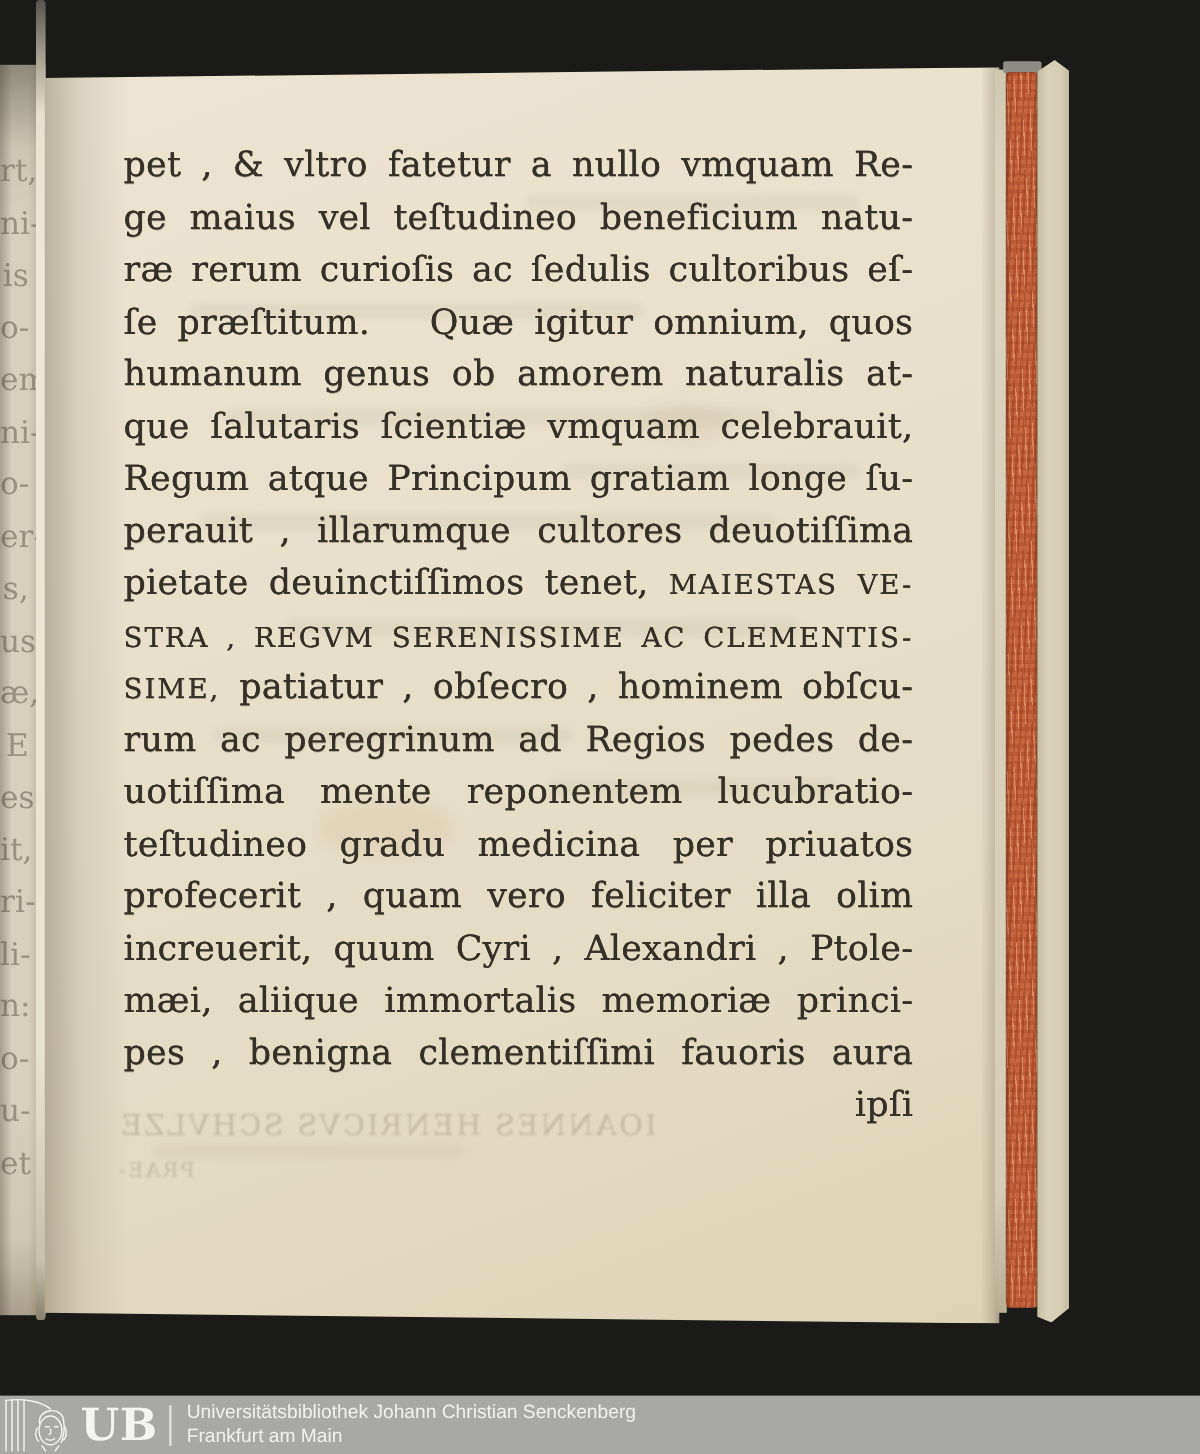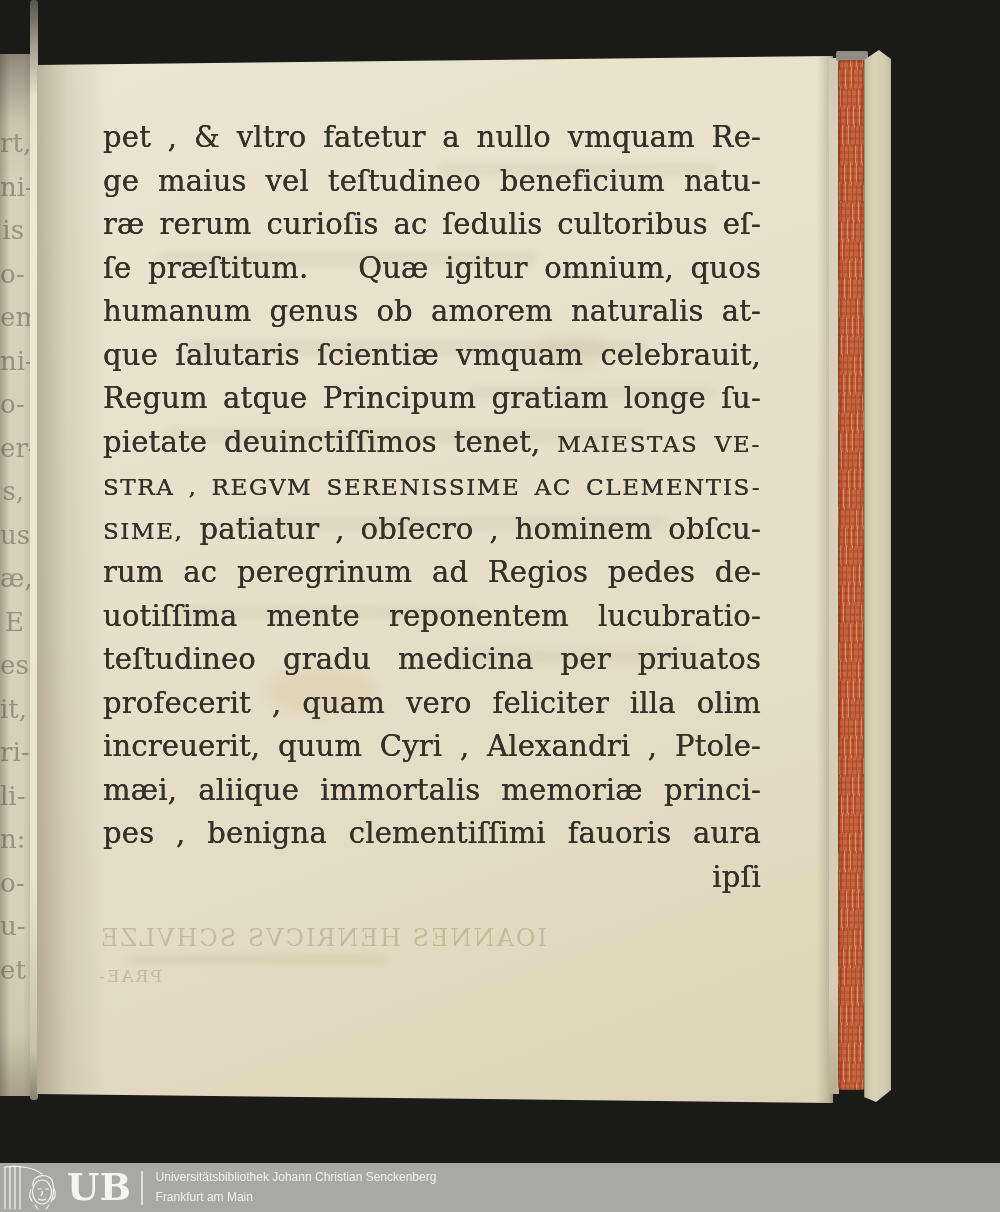--- a/index.html
+++ b/index.html
@@ -84,21 +84,21 @@
     position:absolute;left:0;top:1163px;width:1000px;height:49px;
     background:#a8a8a6;display:flex;align-items:center;
     font-family:"Liberation Sans","DejaVu Sans",sans-serif;
   }
   .logo{display:flex;align-items:center;height:46px;margin-left:2px;justify-content:flex-end;}
   .ub-abbrev{
     font-family:"DejaVu Serif","Liberation Serif",serif;font-weight:bold;
     font-size:37px;line-height:1;color:#f4f4f2;letter-spacing:.5px;margin-left:1px;
   }
   .divider{width:2px;height:34px;background:#e0e0de;margin:0 13px 0 9px;}
-  .inst{color:#f1f1ef;font-size:12px;line-height:19.5px;font-weight:400;}
+  .inst{color:#f1f1ef;font-size:16px;line-height:19.5px;font-weight:400;}
 </style>
 </head>
 <body>
 
 <div class="stage">
 
   <div class="neighbor-strip">
     <div id="fragments">
         <div class="frag" style="top: 68px;">rt,</div>
         <div class="frag" style="top: 111.5px;">ni-</div>
@@ -144,20 +144,21 @@
       </div>
 
     <div class="textblock" id="textblock">
         <div class="tl"><span>pet , &amp; vltro fatetur a nullo vmquam Re-</span></div>
         <div class="tl"><span>ge maius vel teſtudineo beneficium natu-</span></div>
         <div class="tl"><span>ræ rerum curioſis ac ſedulis cultoribus eſ-</span></div>
         <div class="tl"><span>ſe præſtitum.&nbsp;&nbsp; Quæ igitur omnium, quos</span></div>
         <div class="tl"><span>humanum genus ob amorem naturalis at-</span></div>
         <div class="tl"><span>que ſalutaris ſcientiæ vmquam celebrauit,</span></div>
         <div class="tl"><span>Regum atque Principum gratiam longe ſu-</span></div>
+        <div class="tl"><span>perauit , illarumque cultores deuotiſſima</span></div>
         <div class="tl"><span>pietate deuinctiſſimos tenet, </span><span class="sc">MAIESTAS VE-</span></div>
         <div class="tl"><span class="sc">STRA , REGVM SERENISSIME AC CLEMENTIS-</span></div>
         <div class="tl"><span class="sc">SIME,</span><span> patiatur , obſecro , hominem obſcu-</span></div>
         <div class="tl"><span>rum ac peregrinum ad Regios pedes de-</span></div>
         <div class="tl"><span>uotiſſima mente reponentem lucubratio-</span></div>
         <div class="tl"><span>teſtudineo gradu medicina per priuatos</span></div>
         <div class="tl"><span>profecerit , quam vero feliciter illa olim</span></div>
         <div class="tl"><span>increuerit, quum Cyri , Alexandri , Ptole-</span></div>
         <div class="tl"><span>mæi,  aliique immortalis memoriæ princi-</span></div>
         <div class="tl"><span>pes , benigna clementiſſimi fauoris aura</span></div>

